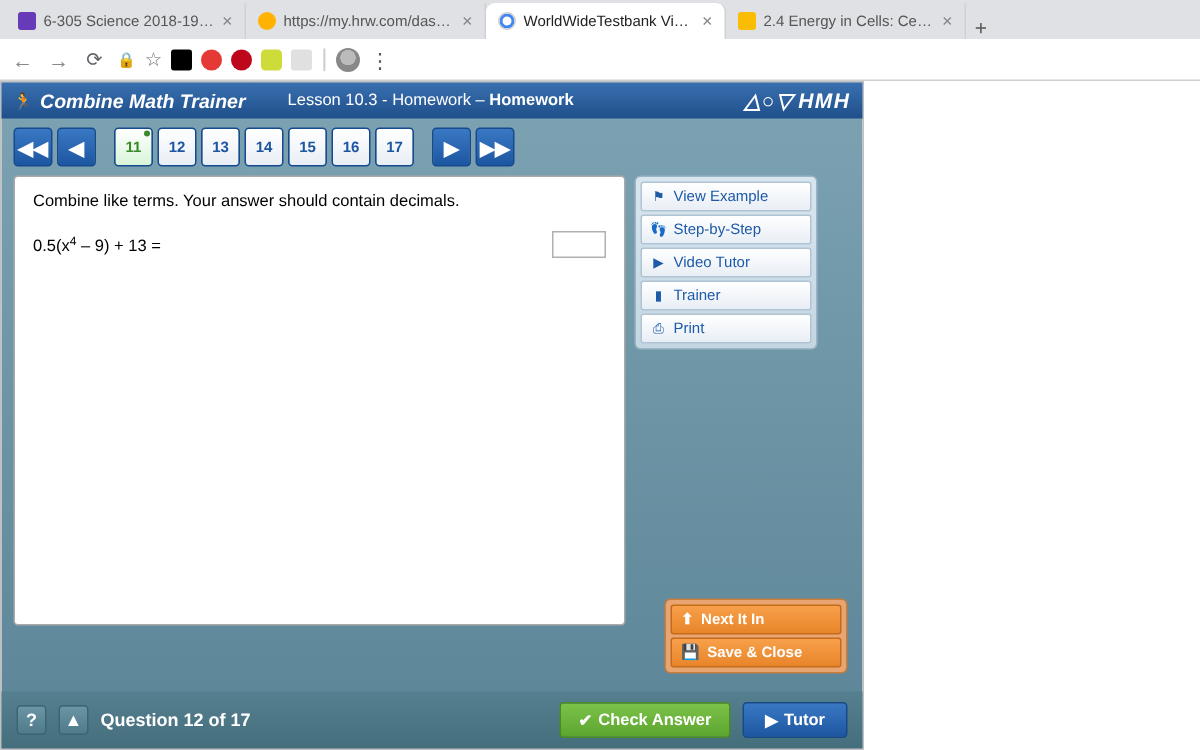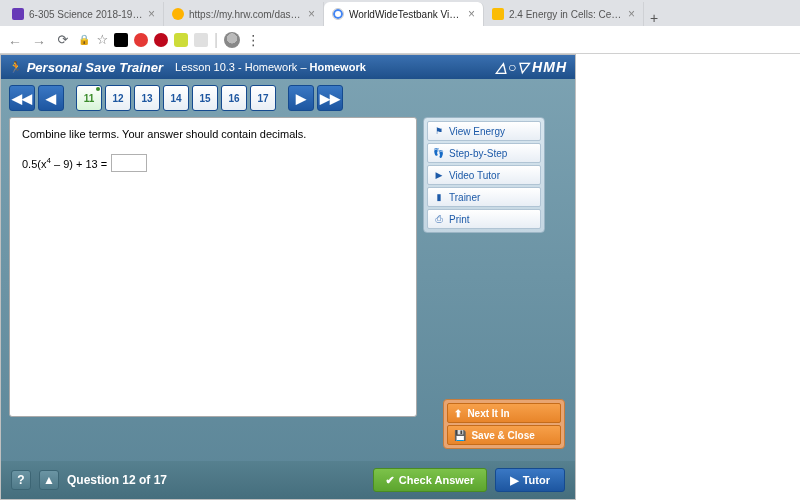--- a/index.html
+++ b/index.html
@@ -32,35 +32,35 @@
 .ext-pin { background:#bd081c; border-radius:50%; }
 .ext-n { background:#cddc39; border-radius:3px; }
 .ext-bw { background:#e0e0e0; border-radius:2px; }
 .avatar { width:16px; height:16px; border-radius:50%; background:radial-gradient(circle at 50% 40%,#bbb 40%,#888 42%); }
 .dots { color:#555; font-size:14px; }
 
 
 .app { width:576px; height:446px; background:linear-gradient(to bottom,#7da3b3 0%,#5b8597 100%); position:relative; border:1px solid #c0c0c0; }
 .app-header { height:24px; background:linear-gradient(to bottom,#3a70b0,#1e4f8a); display:flex; align-items:center; color:#fff; font-size:11px; padding:0 8px; }
 .brand { font-style:italic; font-weight:bold; font-size:13px; margin-left:4px; }
-.lesson { margin-left:12px; }
+.lesson { margin-left:28px; }
 .hmh { margin-left:auto; font-style:italic; font-weight:bold; letter-spacing:1px; font-size:14px; }
 .tri { display:inline-block; margin-right:3px; }
 
 .nav-row { display:flex; gap:3px; padding:6px 8px; align-items:center; }
 .navbtn { width:26px; height:26px; background:linear-gradient(to bottom,#3a78c4,#1d56a0); border:1px solid #154a8f; border-radius:3px; color:#fff; display:flex; align-items:center; justify-content:center; font-size:13px; font-weight:bold; }
 .navbtn.page { background:linear-gradient(to bottom,#fff,#e8eef5); color:#1d56a0; font-size:10px; }
 .navbtn.current { background:linear-gradient(to bottom,#fff,#d8f5d8); color:#3a8b2a; position:relative; }
 .navbtn.current::after { content:''; position:absolute; top:1px; right:1px; width:4px; height:4px; background:#3a8b2a; border-radius:50%; }
 .nav-spacer { width:6px; }
 
 .main-area { display:flex; padding:0 8px 8px 8px; gap:6px; }
 .question-panel { width:408px; height:300px; background:#fff; border:1px solid #aaa; border-radius:3px; padding:10px 12px; font-size:11px; }
 .q-prompt { font-weight:normal; margin-bottom:14px; }
-.q-expr { display:flex; align-items:center; gap:4px; }
+.q-expr { display:flex; align-items:center; gap:4px;justify-content:space-between; }
 .sup { font-size:8px; vertical-align:super; }
 .answer-box { width:36px; height:18px; border:1px solid #b0b0b0; background:#fff; }
 
 .side-box { width:122px; background:linear-gradient(to bottom,#d8e6ef,#c4d6e2); border:1px solid #9bb5c5; border-radius:4px; padding:3px; display:flex; flex-direction:column; gap:2px; }
 .side-btn { height:20px; background:linear-gradient(to bottom,#fff,#e8eef5); border:1px solid #b0c4d4; border-radius:2px; display:flex; align-items:center; padding:0 6px; gap:5px; font-size:10px; color:#1d5aa8; }
 .sicon { width:10px; height:10px; display:flex; align-items:center; justify-content:center; font-size:9px; }
 
 .orange-box { position:absolute; right:10px; bottom:50px; width:122px; background:#e8a572; border:1px solid #c77d3c; border-radius:4px; padding:3px; display:flex; flex-direction:column; gap:2px; }
 .orange-btn { height:20px; background:linear-gradient(to bottom,#f7a04a,#e8852a); border:1px solid #c56c1a; border-radius:2px; display:flex; align-items:center; padding:0 6px; gap:5px; font-size:10px; color:#fff; font-weight:bold; }
 
@@ -111,21 +111,21 @@
     <span class="ext ext-bw"></span>
     <span style="color:#ccc">|</span>
     <span class="avatar"></span>
     <span class="dots">⋮</span>
   </div>
 </div>
 
 <div class="app">
   <div class="app-header">
     <span>🏃</span>
-    <span class="brand">Personal Save Trainer</span>
+    <span class="brand">Combine Math Trainer</span>
     <span class="lesson">
       <span>Lesson 10.3 - Homework – </span><b>Homework</b>
     </span>
     <span class="hmh">
       <span class="tri">△○▽</span><span>HMH</span>
     </span>
   </div>
 
   <div class="nav-row">
     <div class="navbtn">◀◀</div>
@@ -149,21 +149,21 @@
       <div class="q-expr">
         <span><span>0.5(x</span><sup class="sup">4</sup><span> – 9) + 13 =</span></span>
         <input class="answer-box" style="">
       </div>
     </div>
 
     <div>
       <div class="side-box">
         <div class="side-btn">
             <span class="sicon">⚑</span>
-            <span>View Energy</span>
+            <span>View Example</span>
           </div>
         <div class="side-btn">
             <span class="sicon">👣</span>
             <span>Step-by-Step</span>
           </div>
         <div class="side-btn">
             <span class="sicon">▶</span>
             <span>Video Tutor</span>
           </div>
         <div class="side-btn">

